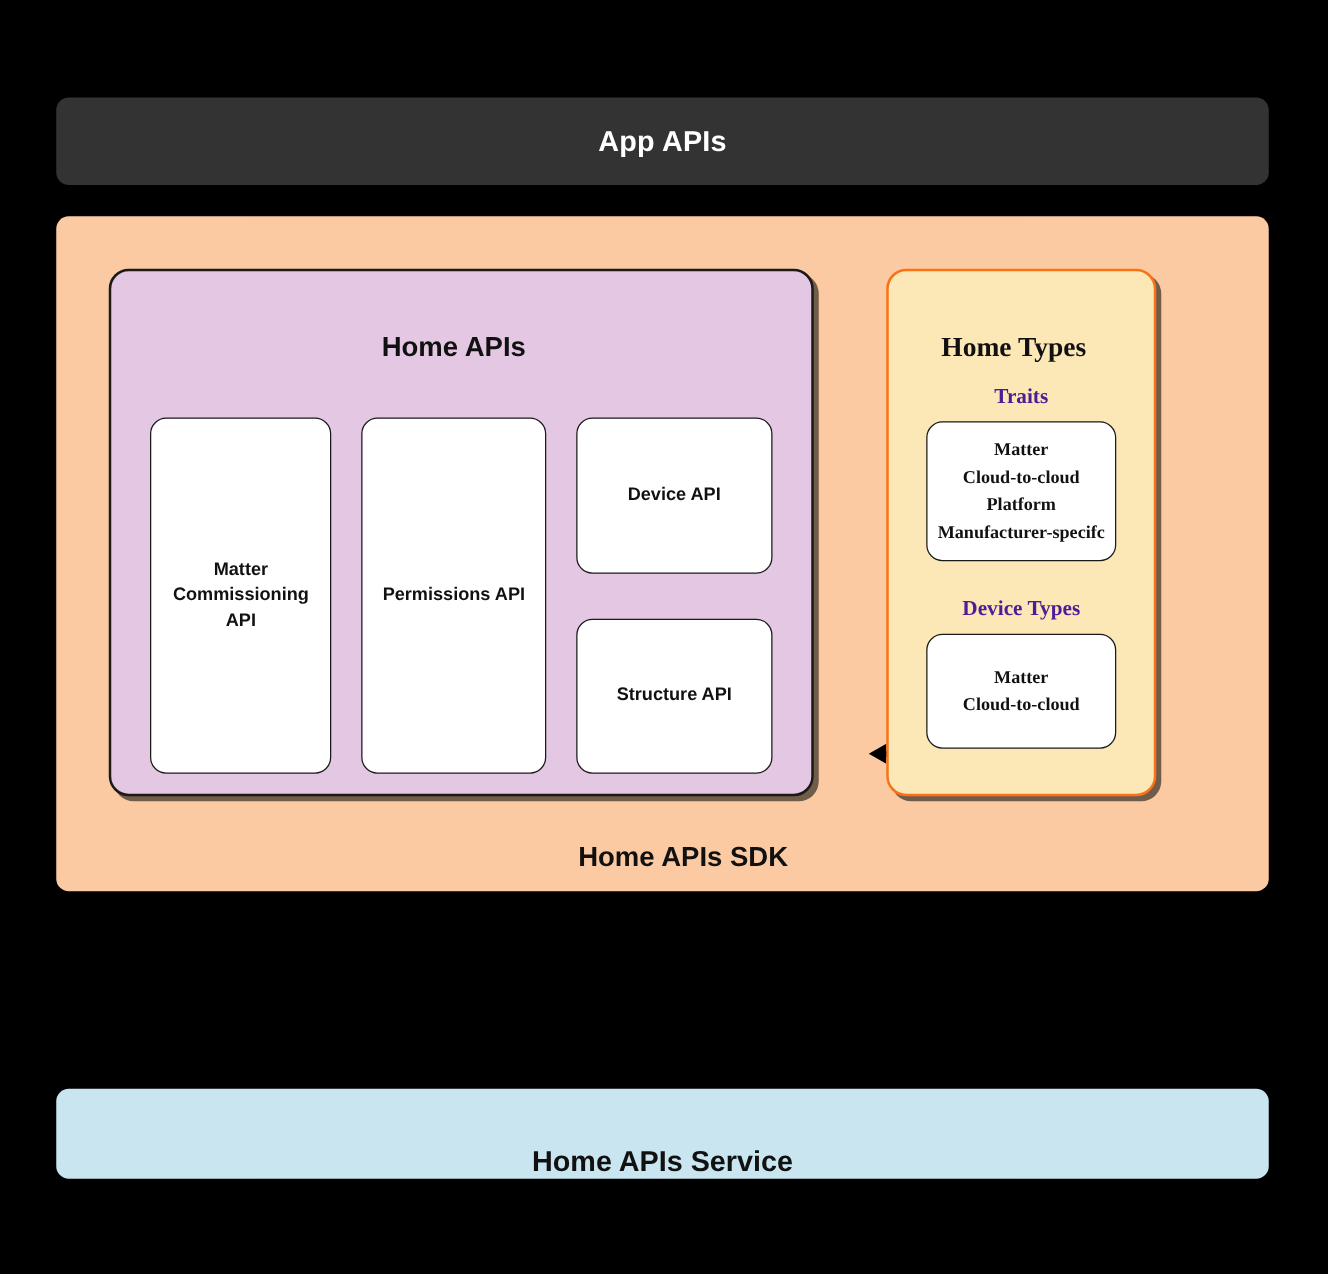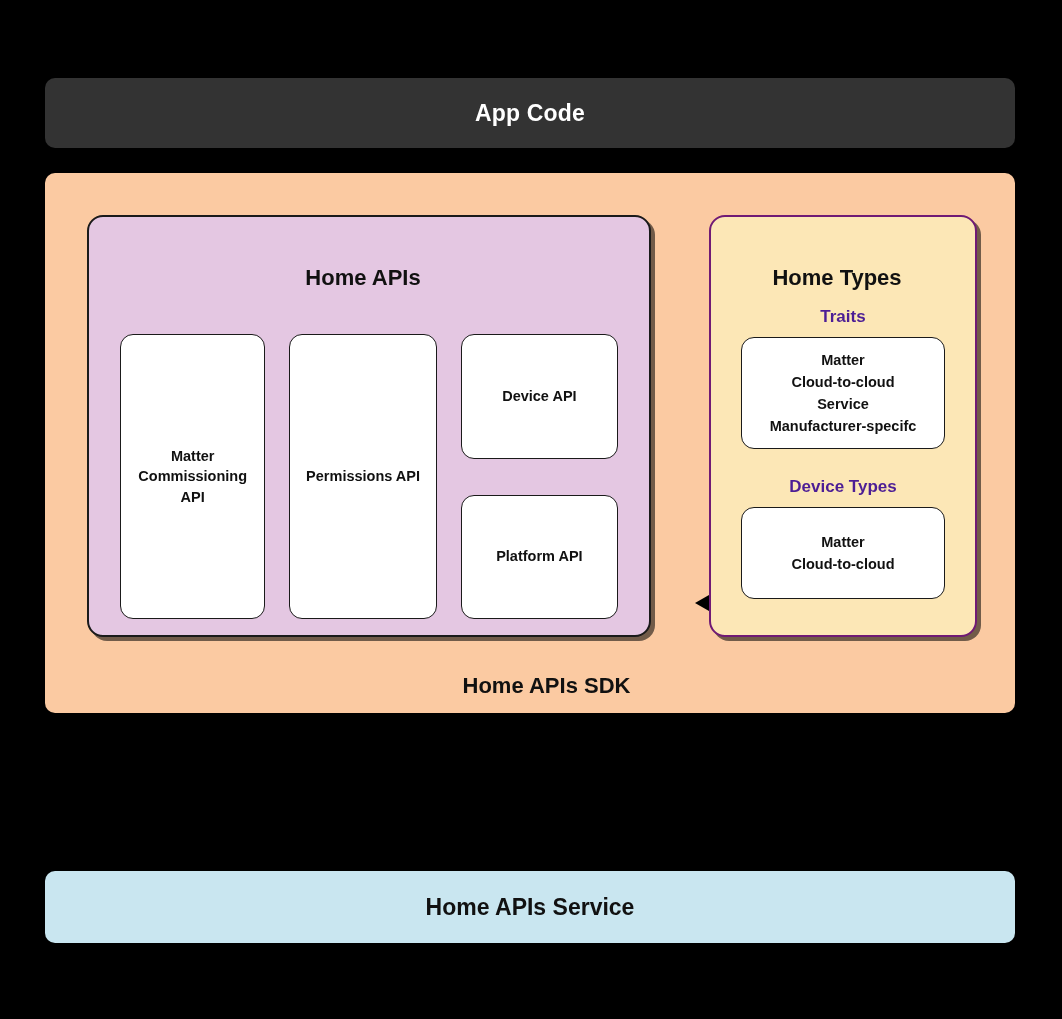--- a/index.html
+++ b/index.html
@@ -129,27 +129,28 @@
     top: 415px;
     width: 62px;
     height: 30px;
   }
 
   
   .home-types-panel {
     position: absolute;
     left: 664px;
     top: 42px;
-    width: 268px;
+    width: 216px;
     height: 422px;
     background: #FCE7B6;
-    border: 2px solid #701a75;
+    border: 2px solid #f97316;
     border-radius: 16px;
     box-sizing: border-box;
     box-shadow: 4px 4px 0 rgba(0,0,0,0.55);
+    font-family: Liberation Serif, serif;
   }
   .types-inner {
     position: absolute;
     left: 30px;
     right: 30px;
     top: 90px;
   }
   .group-label {
     text-align: center;
     font-size: 17px;
@@ -180,36 +181,36 @@
   
   .service-bar {
     position: absolute;
     left: 45px;
     top: 871px;
     width: 970px;
     height: 72px;
     background: #C9E6F0;
     border-radius: 10px;
     display: flex;
-    align-items: center;
+    align-items: flex-end;
     justify-content: center;
   }
   .service-label {
     color: #111111;
     font-size: 23px;
     font-weight: bold;
   }
 </style>
 </head>
 <body>
 
 <div id="canvas">
 
   <div class="app-code-bar">
-    <span class="app-code-label">App Code</span>
+    <span class="app-code-label">App APIs</span>
   </div>
 
   <div class="sdk-container">
 
     <div class="home-apis-panel">
       <div class="panel-title">Home APIs</div>
 
       <div class="api-columns">
 
         <div class="api-col col-wide">
@@ -224,21 +225,21 @@
           <div class="api-box tall">
             <span>Permissions API</span>
           </div>
         </div>
 
         <div class="api-col col-stack">
           <div class="api-box third">
             <span>Device API</span>
           </div>
           <div class="api-box third">
-            <span>Platform API</span>
+            <span>Structure API</span>
           </div>
         </div>
 
       </div>
     </div>
 
     <div class="connector-arrow">
       <svg width="62" height="30" viewBox="0 0 62 30" aria-hidden="true">
         <line x1="10" y1="15" x2="52" y2="15" stroke="#000000" stroke-width="5"></line>
         <polygon points="0,15 14,7 14,23" fill="#000000"></polygon>
@@ -248,21 +249,21 @@
 
     <div class="home-types-panel">
       <div class="panel-title">Home Types</div>
 
       <div class="types-inner">
 
         <div class="group-label">Traits</div>
         <div class="types-box traits">
           <span>Matter</span>
           <span>Cloud-to-cloud</span>
-          <span>Service</span>
+          <span>Platform</span>
           <span>Manufacturer-specifc</span>
         </div>
 
         <div class="group-label second">Device Types</div>
         <div class="types-box device-types">
           <span>Matter</span>
           <span>Cloud-to-cloud</span>
         </div>
 
       </div>

